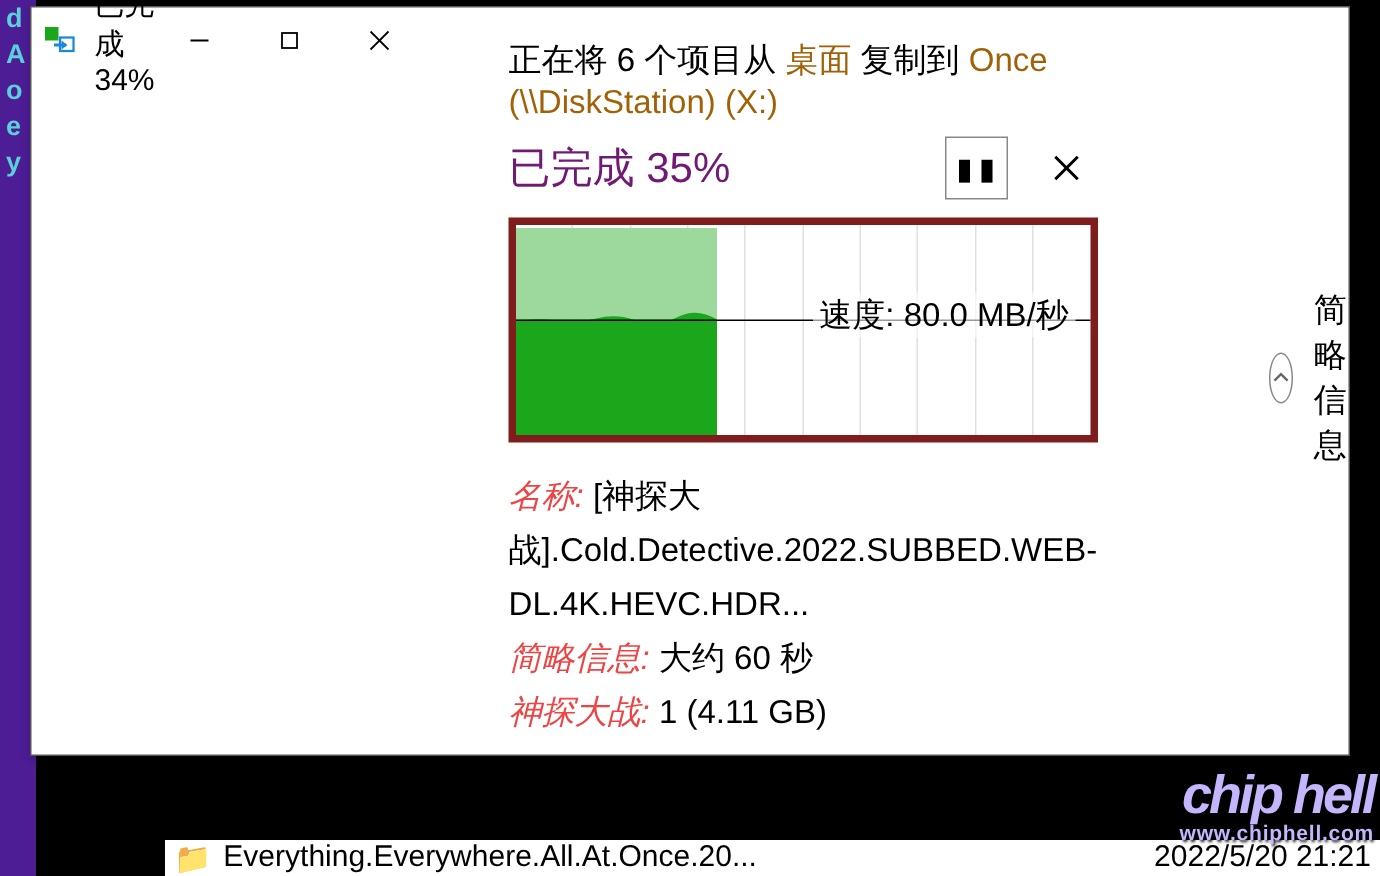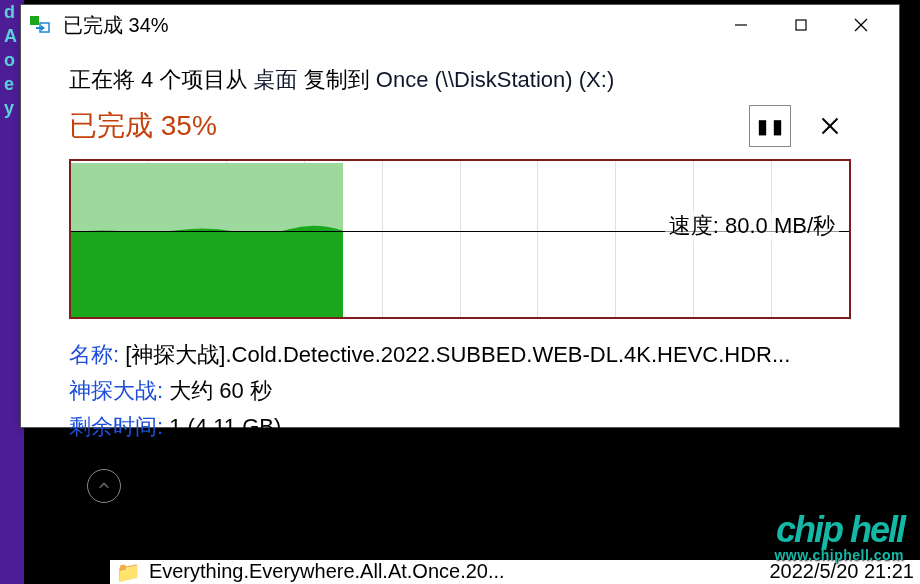--- a/index.html
+++ b/index.html
@@ -27,26 +27,26 @@
       font-weight: bold;
       padding-left: 4px;
       overflow: hidden;
       line-height: 24px;
     }
     .dialog {
       position: absolute;
       left: 20px;
       top: 4px;
       width: 880px;
-      height: 424px;
+      height: 500px;
       background: #fff;
       border: 1px solid #555;
       box-shadow: 2px 2px 8px rgba(0,0,0,0.3);
       display: flex;
-      flex-direction: column;
+      flex-direction: row;
     }
     .titlebar {
       height: 44px;
       display: flex;
       align-items: center;
       padding: 0 8px;
       font-size: 20px;
       color: #000;
     }
     .titlebar-icon {
@@ -79,32 +79,32 @@
       padding: 20px 48px 10px 48px;
       display: flex;
       flex-direction: column;
     }
     .copy-line {
       font-size: 22px;
       color: #000;
       margin-bottom: 10px;
     }
     .copy-line .link {
-      color: #0f172a;
+      color: #a16207;
       cursor: pointer;
     }
     .progress-row {
       display: flex;
       align-items: center;
       justify-content: space-between;
       margin-bottom: 12px;
     }
     .progress-label {
       font-size: 28px;
-      color: #c2410c;
+      color: #701a75;
     }
     .progress-btns {
       display: flex;
       gap: 18px;
       align-items: center;
     }
     .pause-btn {
       width: 42px;
       height: 42px;
       border: 1px solid #888;
@@ -121,21 +121,21 @@
       height: 42px;
       display: flex;
       align-items: center;
       justify-content: center;
       cursor: pointer;
       font-size: 28px;
       font-weight: 300;
     }
     .chart-area {
       height: 160px;
-      border: 2px solid #7f1d1d;
+      border: 5px solid #7f1d1d;
       position: relative;
       background: #fff;
       margin-bottom: 18px;
       padding-left: 24px;
     }
     .chart-grid {
       position: absolute;
       inset: 0;
       display: flex;
     }
@@ -183,21 +183,22 @@
       color: #000;
       background: rgba(255,255,255,0.6);
       padding: 0 4px;
     }
     .details {
       font-size: 22px;
       color: #000;
       line-height: 36px;
     }
     .details-row .lbl {
-      color: #1d4ed8;
+      color: #ef4444;
+      font-style: italic;
     }
     .footer {
       padding: 14px 48px 18px 48px;
       display: flex;
       align-items: center;
       gap: 14px;
       margin-left: 18px;
     }
     .chevron-circle {
       width: 34px;
@@ -209,23 +210,23 @@
       justify-content: center;
       cursor: pointer;
     }
     .footer-label {
       font-size: 22px;
       color: #000;
       cursor: pointer;
     }
     .watermark {
       position: absolute;
-      right: 16px;
+      right: 4px;
       bottom: 22px;
-      color: #14b8a6;
+      color: #c4b5fd;
       font-weight: bold;
       font-family: Arial, sans-serif;
       text-align: right;
       line-height: 1;
       text-shadow: 1px 1px 2px #000;
     }
     .watermark .big {
       font-size: 36px;
       font-style: italic;
       letter-spacing: -2px;
@@ -311,21 +312,21 @@
             <line x1="2" y1="2" x2="14" y2="14" stroke="#000" stroke-width="1.2"></line>
             <line x1="14" y1="2" x2="2" y2="14" stroke="#000" stroke-width="1.2"></line>
           </svg>
       </div>
     </div>
   </div>
 
   <div class="content">
 
     <div class="copy-line">
-      <span>正在将 4 个项目从 </span><span class="link">桌面</span><span> 复制到 </span><span class="link">Once (\\DiskStation) (X:)</span>
+      <span>正在将 6 个项目从 </span><span class="link">桌面</span><span> 复制到 </span><span class="link">Once (\\DiskStation) (X:)</span>
     </div>
 
     <div class="progress-row">
       <div class="progress-label">已完成 35%</div>
       <div class="progress-btns">
         <div class="pause-btn">▮▮</div>
         <div class="cancel-btn">
           <svg width="20" height="20" viewBox="0 0 16 16">
               <line x1="2" y1="2" x2="14" y2="14" stroke="#000" stroke-width="1.6"></line>
               <line x1="14" y1="2" x2="2" y2="14" stroke="#000" stroke-width="1.6"></line>
@@ -356,24 +357,24 @@
       <div class="speed-label">
         <span>速度: </span><span>80.0 MB/秒</span>
       </div>
     </div>
 
     <div class="details">
       <div class="details-row">
         <span class="lbl">名称: </span><span>[神探大战].Cold.Detective.2022.SUBBED.WEB-DL.4K.HEVC.HDR...</span>
       </div>
       <div class="details-row">
-        <span class="lbl">神探大战: </span><span>大约 60 秒</span>
+        <span class="lbl">简略信息: </span><span>大约 60 秒</span>
       </div>
       <div class="details-row">
-        <span class="lbl">剩余时间: </span><span>1 (4.11 GB)</span>
+        <span class="lbl">神探大战: </span><span>1 (4.11 GB)</span>
       </div>
     </div>
 
   </div>
 
   <div class="footer">
     <div class="chevron-circle">
       <svg width="14" height="14" viewBox="0 0 16 16">
         <path d="M 3 10 L 8 5 L 13 10" fill="none" stroke="#666" stroke-width="1.8"></path>
       </svg>

